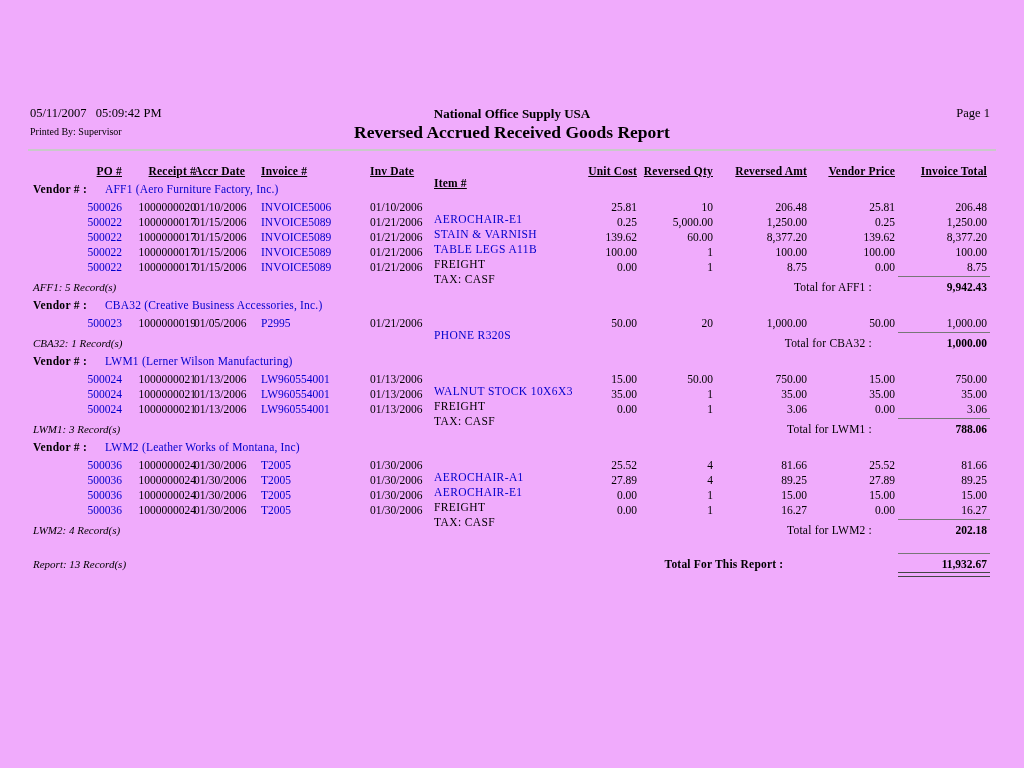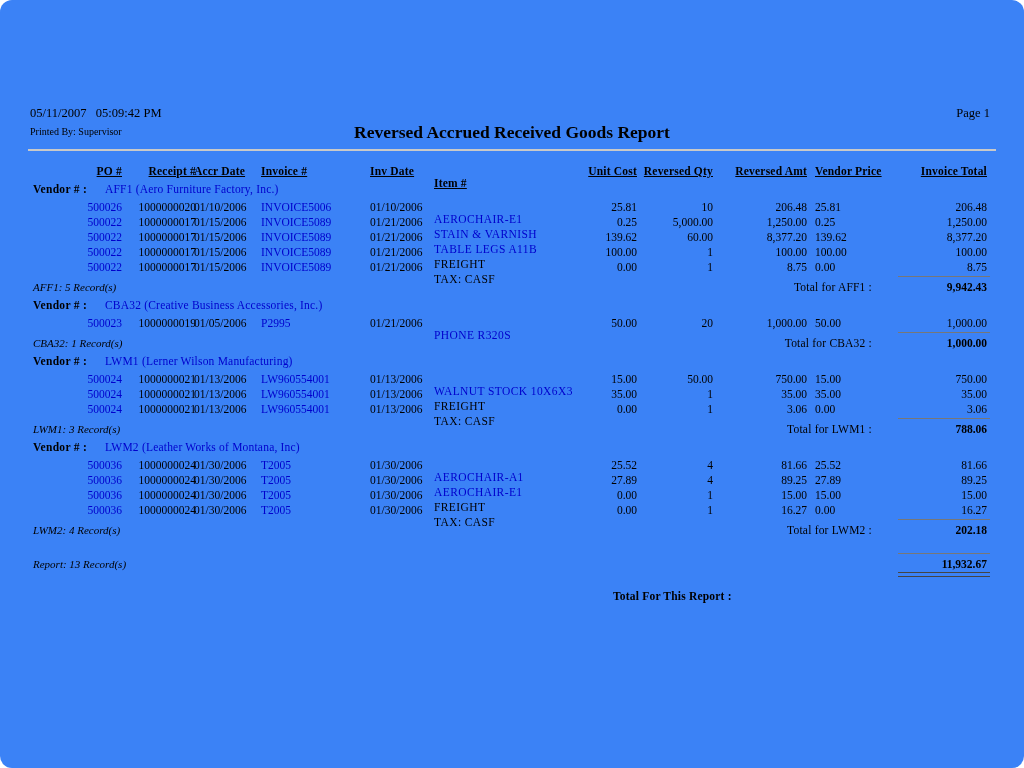--- a/index.html
+++ b/index.html
@@ -1,18 +1,18 @@
 <!DOCTYPE html>
 <html><head>
 <meta charset="utf-8">
 <style>
   html,body{margin:0;padding:0;background:#ffffff;}
   #page{
-    position:relative;width:1024px;height:768px;background:#3b82f6;overflow:hidden;
-    font-family:"Liberation Serif","DejaVu Serif",serif;color:#000;border-radius:12px;
+    position:relative;width:1024px;height:768px;background:#f0abfc;overflow:hidden;
+    font-family:"Liberation Serif","DejaVu Serif",serif;color:#000;
   }
   .abs{position:absolute;}
   
   .r-datetime{left:30px;top:106px;font-size:12.5px;white-space:pre;}
   .r-printedby{left:30px;top:126px;font-size:10px;}
   .r-company{left:0;top:106px;width:100%;text-align:center;font-weight:bold;font-size:13px;}
   .r-title{left:0;top:122px;width:100%;text-align:center;font-weight:bold;font-size:17.5px;}
   .r-page{right:34px;top:106px;font-size:12.5px;}
   .hrule{left:28px;top:149px;width:968px;height:2px;background:#c9c9c9;}
   
@@ -20,39 +20,40 @@
   .cell{position:absolute;top:0;white-space:nowrap;}
   .c-po{left:58px;width:64px;text-align:right;}
   .c-receipt{left:128px;width:68px;text-align:right;}
   .c-accr{left:194px;width:66px;text-align:left;}
   .c-inv{left:261px;width:106px;text-align:left;}
   .c-invdate{left:370px;width:66px;text-align:left;}
   .c-item{left:434px;width:175px;text-align:left;letter-spacing:0.4px;margin-top:12px;}
   .c-unit{left:567px;width:70px;text-align:right;}
   .c-qty{left:643px;width:70px;text-align:right;}
   .c-amt{left:727px;width:80px;text-align:right;}
-  .c-vprice{left:815px;width:80px;text-align:left;}
+  .c-vprice{left:815px;width:80px;text-align:right;}
   .c-itotal{left:907px;width:80px;text-align:right;}
   .colhead{font-weight:bold;text-decoration:underline;letter-spacing:0.2px;}
   .link{color:#0000cc;}
   .vlabel{left:33px;font-weight:bold;letter-spacing:0.3px;}
   .vname{left:105px;color:#0000cc;letter-spacing:0.2px;}
   .recs{left:33px;font-style:italic;font-size:11px;}
   .total-label{left:650px;width:222px;text-align:right;font-weight:normal;letter-spacing:0.2px;}
-  .total-label-report{left:613px;width:222px;text-align:left;font-weight:bold;letter-spacing:0.2px;margin-top:32px;}
+  .total-label-report{left:613px;width:222px;text-align:center;font-weight:bold;letter-spacing:0.2px;}
   .total-val{font-weight:bold;}
   .sumline{left:898px;width:92px;height:0;border-top:1px solid #777;}
   .dblline{left:898px;width:92px;height:3px;border-top:1px solid #444;border-bottom:1px solid #444;}
 </style>
 </head>
 <body>
 
 <div id="page">
 
   <span class="abs r-datetime">05/11/2007   05:09:42 PM</span>
+  <span class="abs r-company">National Office Supply USA</span>
   <span class="abs r-page">Page 1</span>
   <span class="abs r-printedby">Printed By: Supervisor</span>
   <span class="abs r-title">Reversed Accrued Received Goods Report</span>
   <div class="abs hrule"></div>
 
   <div class="trow" style="top:165px;">
     <span class="cell c-po colhead">PO #</span>
     <span class="cell c-receipt colhead">Receipt #</span>
     <span class="cell c-accr colhead">Accr Date</span>
     <span class="cell c-inv colhead">Invoice #</span>

